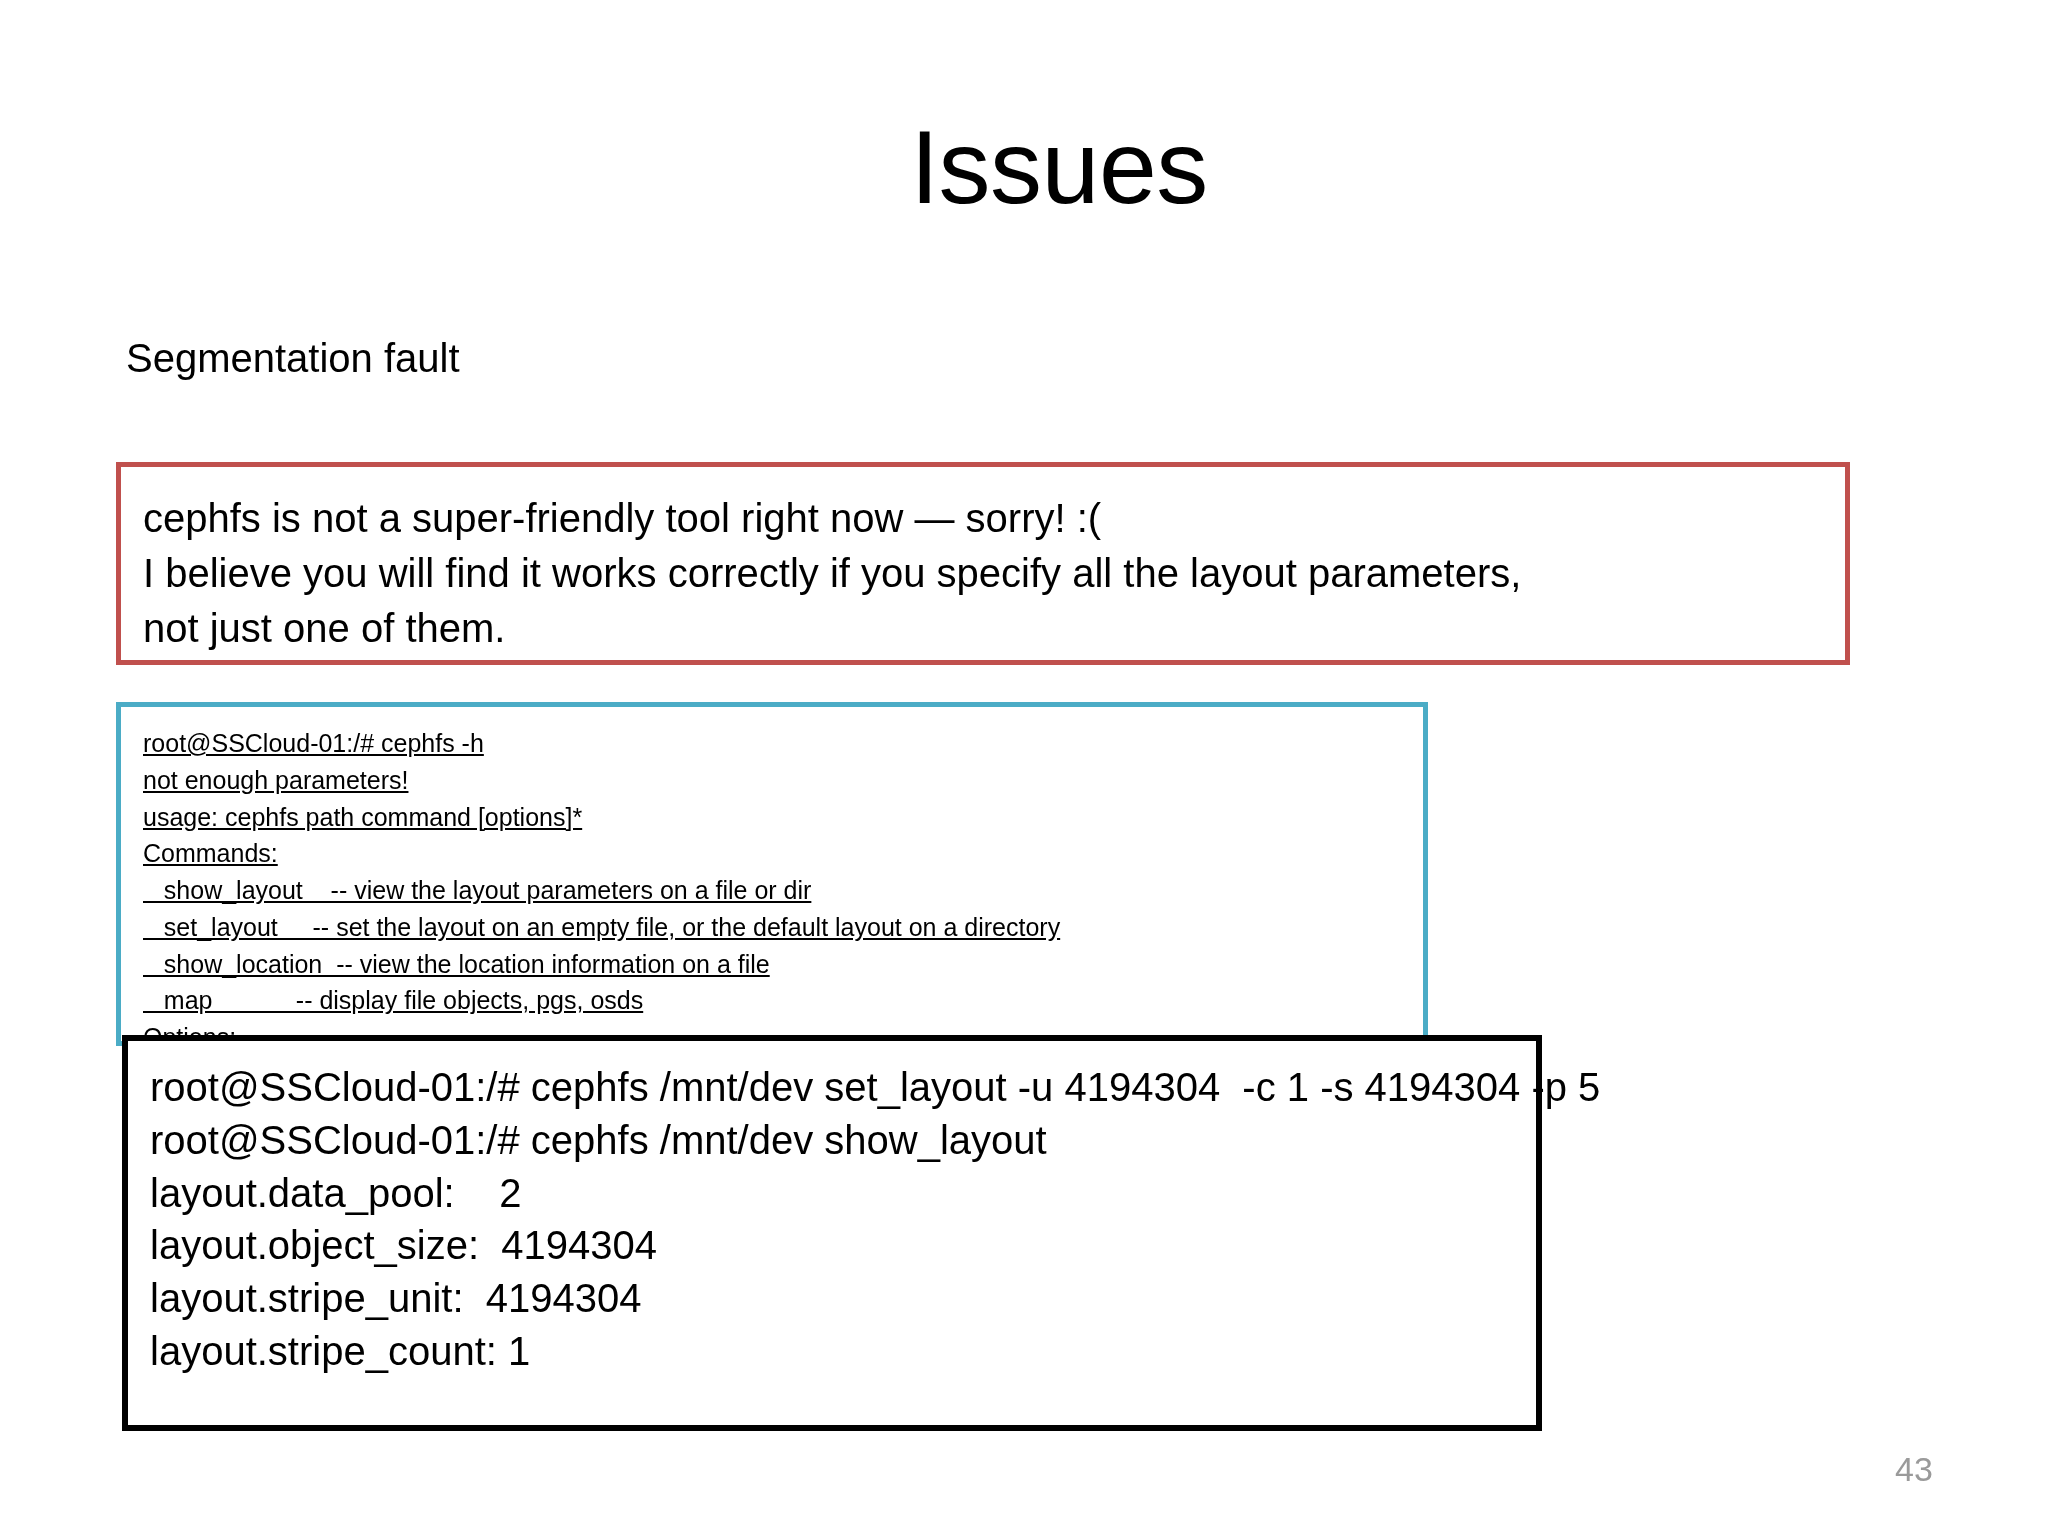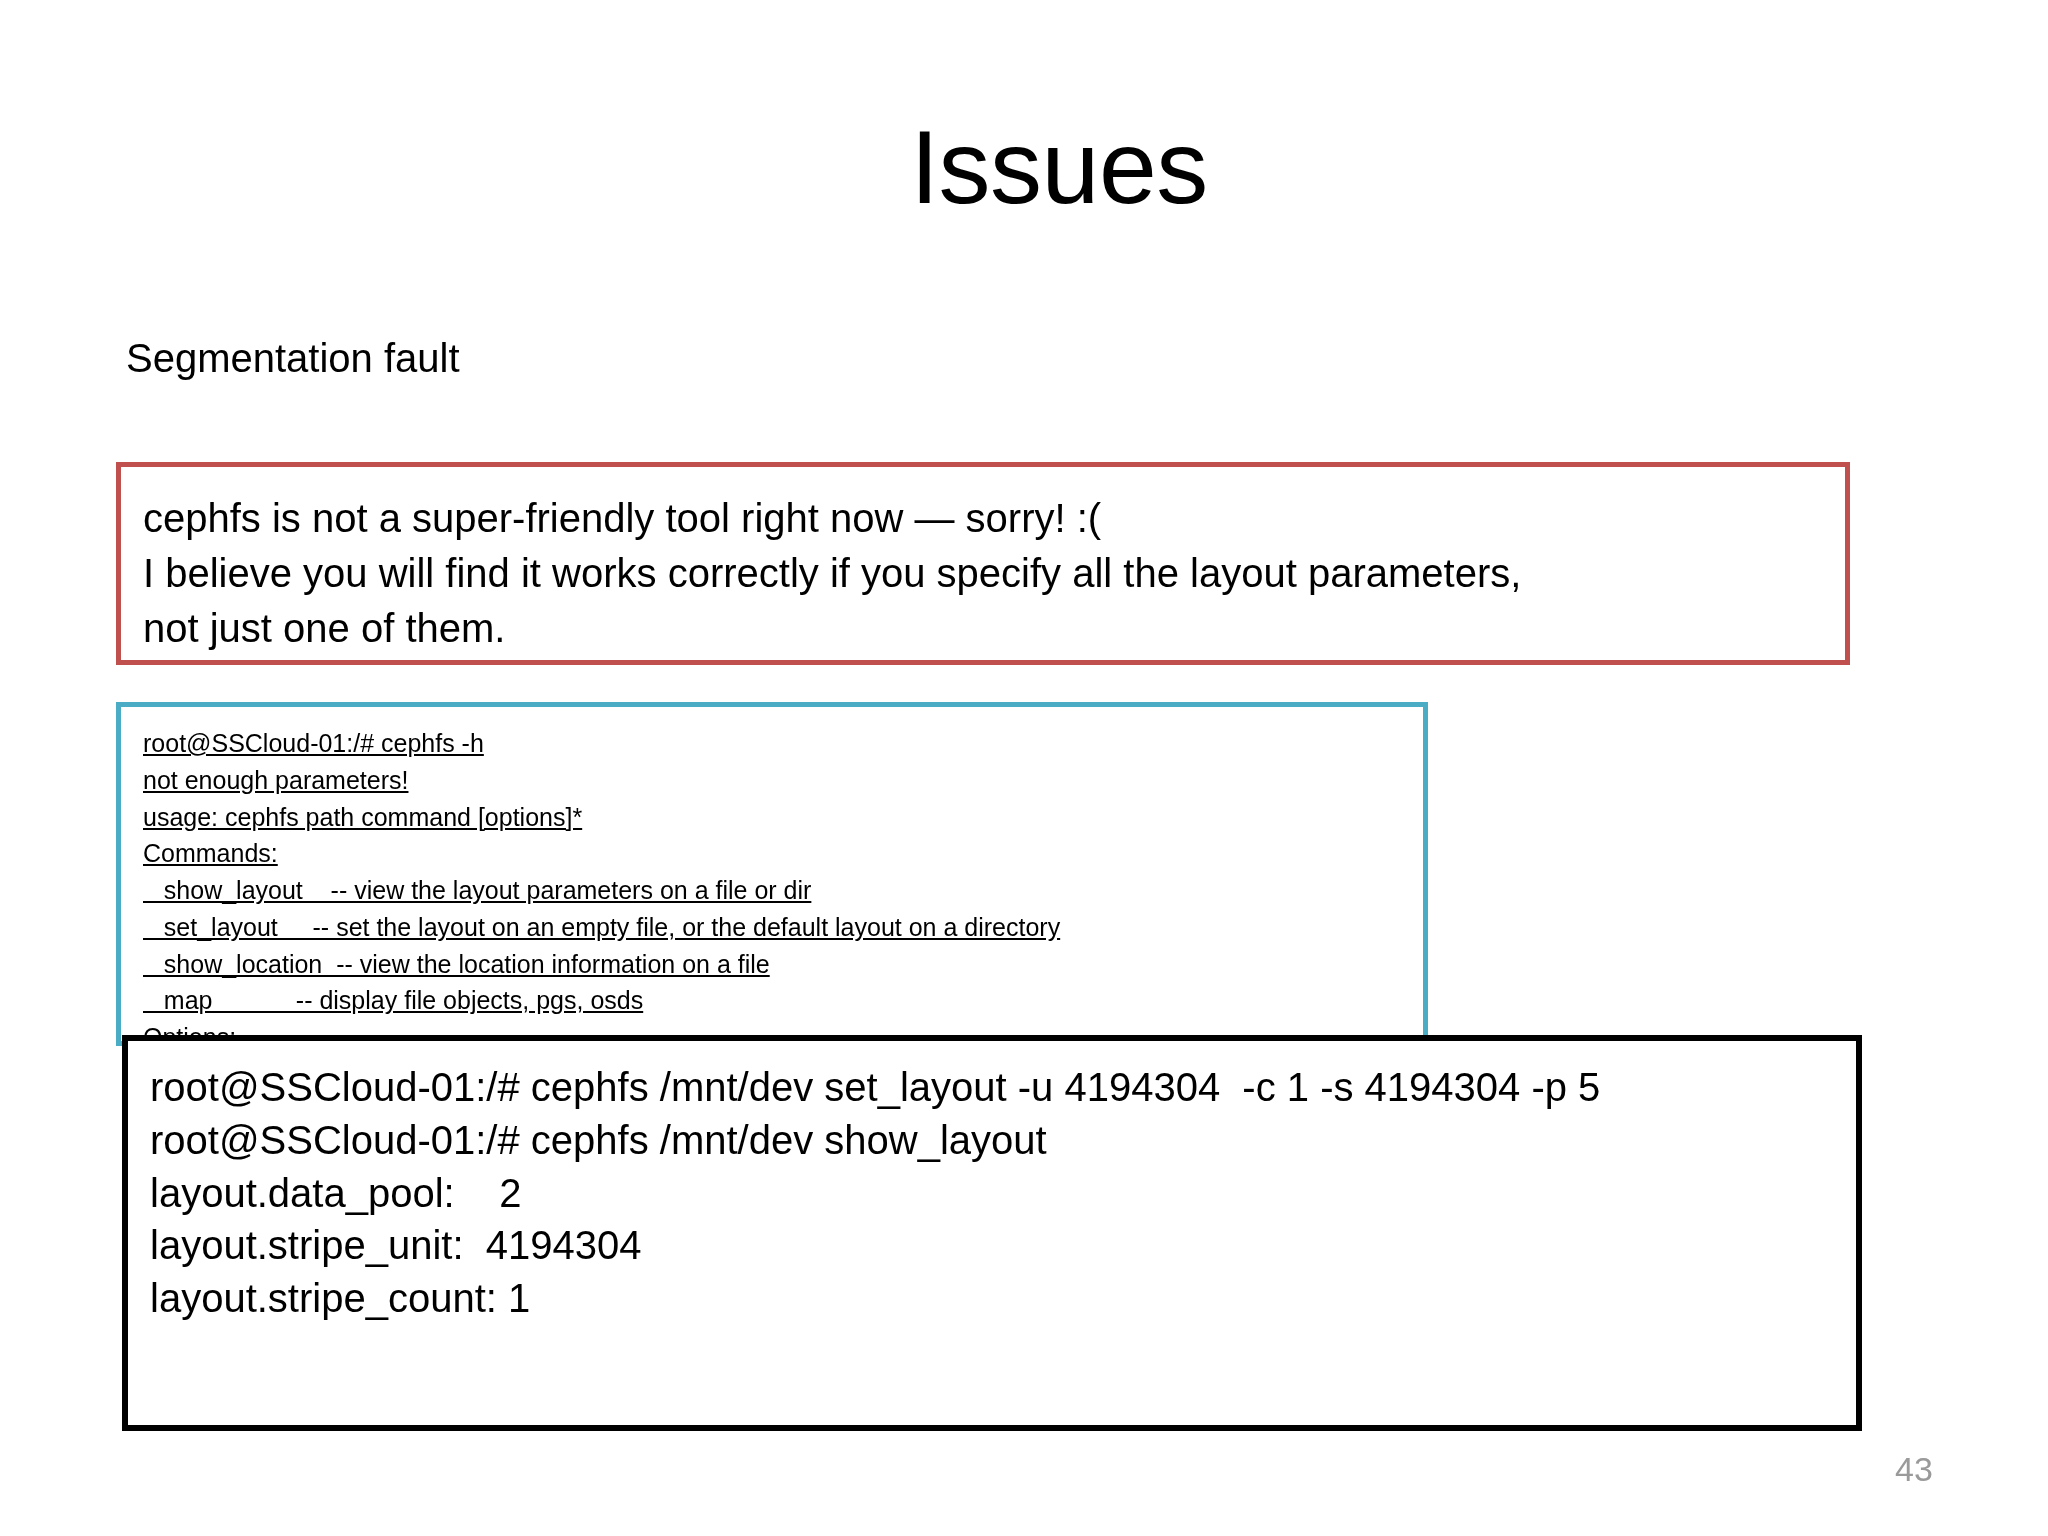--- a/index.html
+++ b/index.html
@@ -93,21 +93,21 @@
   .blue-box .line {
     display: block;
     white-space: pre;
   }
 
   
   .black-box {
     position: absolute;
     left: 122px;
     top: 1035px;
-    width: 1740px;
+    width: 1420px;
     height: 396px;
     border: 6px solid #000000;
     background: #ffffff;
     box-sizing: border-box;
     z-index: 3;
   }
   .black-box .inner {
     padding: 20px 0 0 22px;
     font-size: 40px;
     line-height: 1.32;
@@ -159,20 +159,21 @@
       <span class="line">   map            -- display file objects, pgs, osds</span>
       <span class="line">Options:</span>
     </div>
   </div>
 
   <div class="black-box">
     <div class="inner">
       <span class="line">root@SSCloud-01:/# cephfs /mnt/dev set_layout -u 4194304  -c 1 -s 4194304 -p 5</span>
       <span class="line">root@SSCloud-01:/# cephfs /mnt/dev show_layout</span>
       <span class="line">layout.data_pool:    2</span>
+      <span class="line">layout.object_size:  4194304</span>
       <span class="line">layout.stripe_unit:  4194304</span>
       <span class="line">layout.stripe_count: 1</span>
     </div>
   </div>
 
   <div class="page-number">43</div>
 
 </div>
 
 </body></html>

